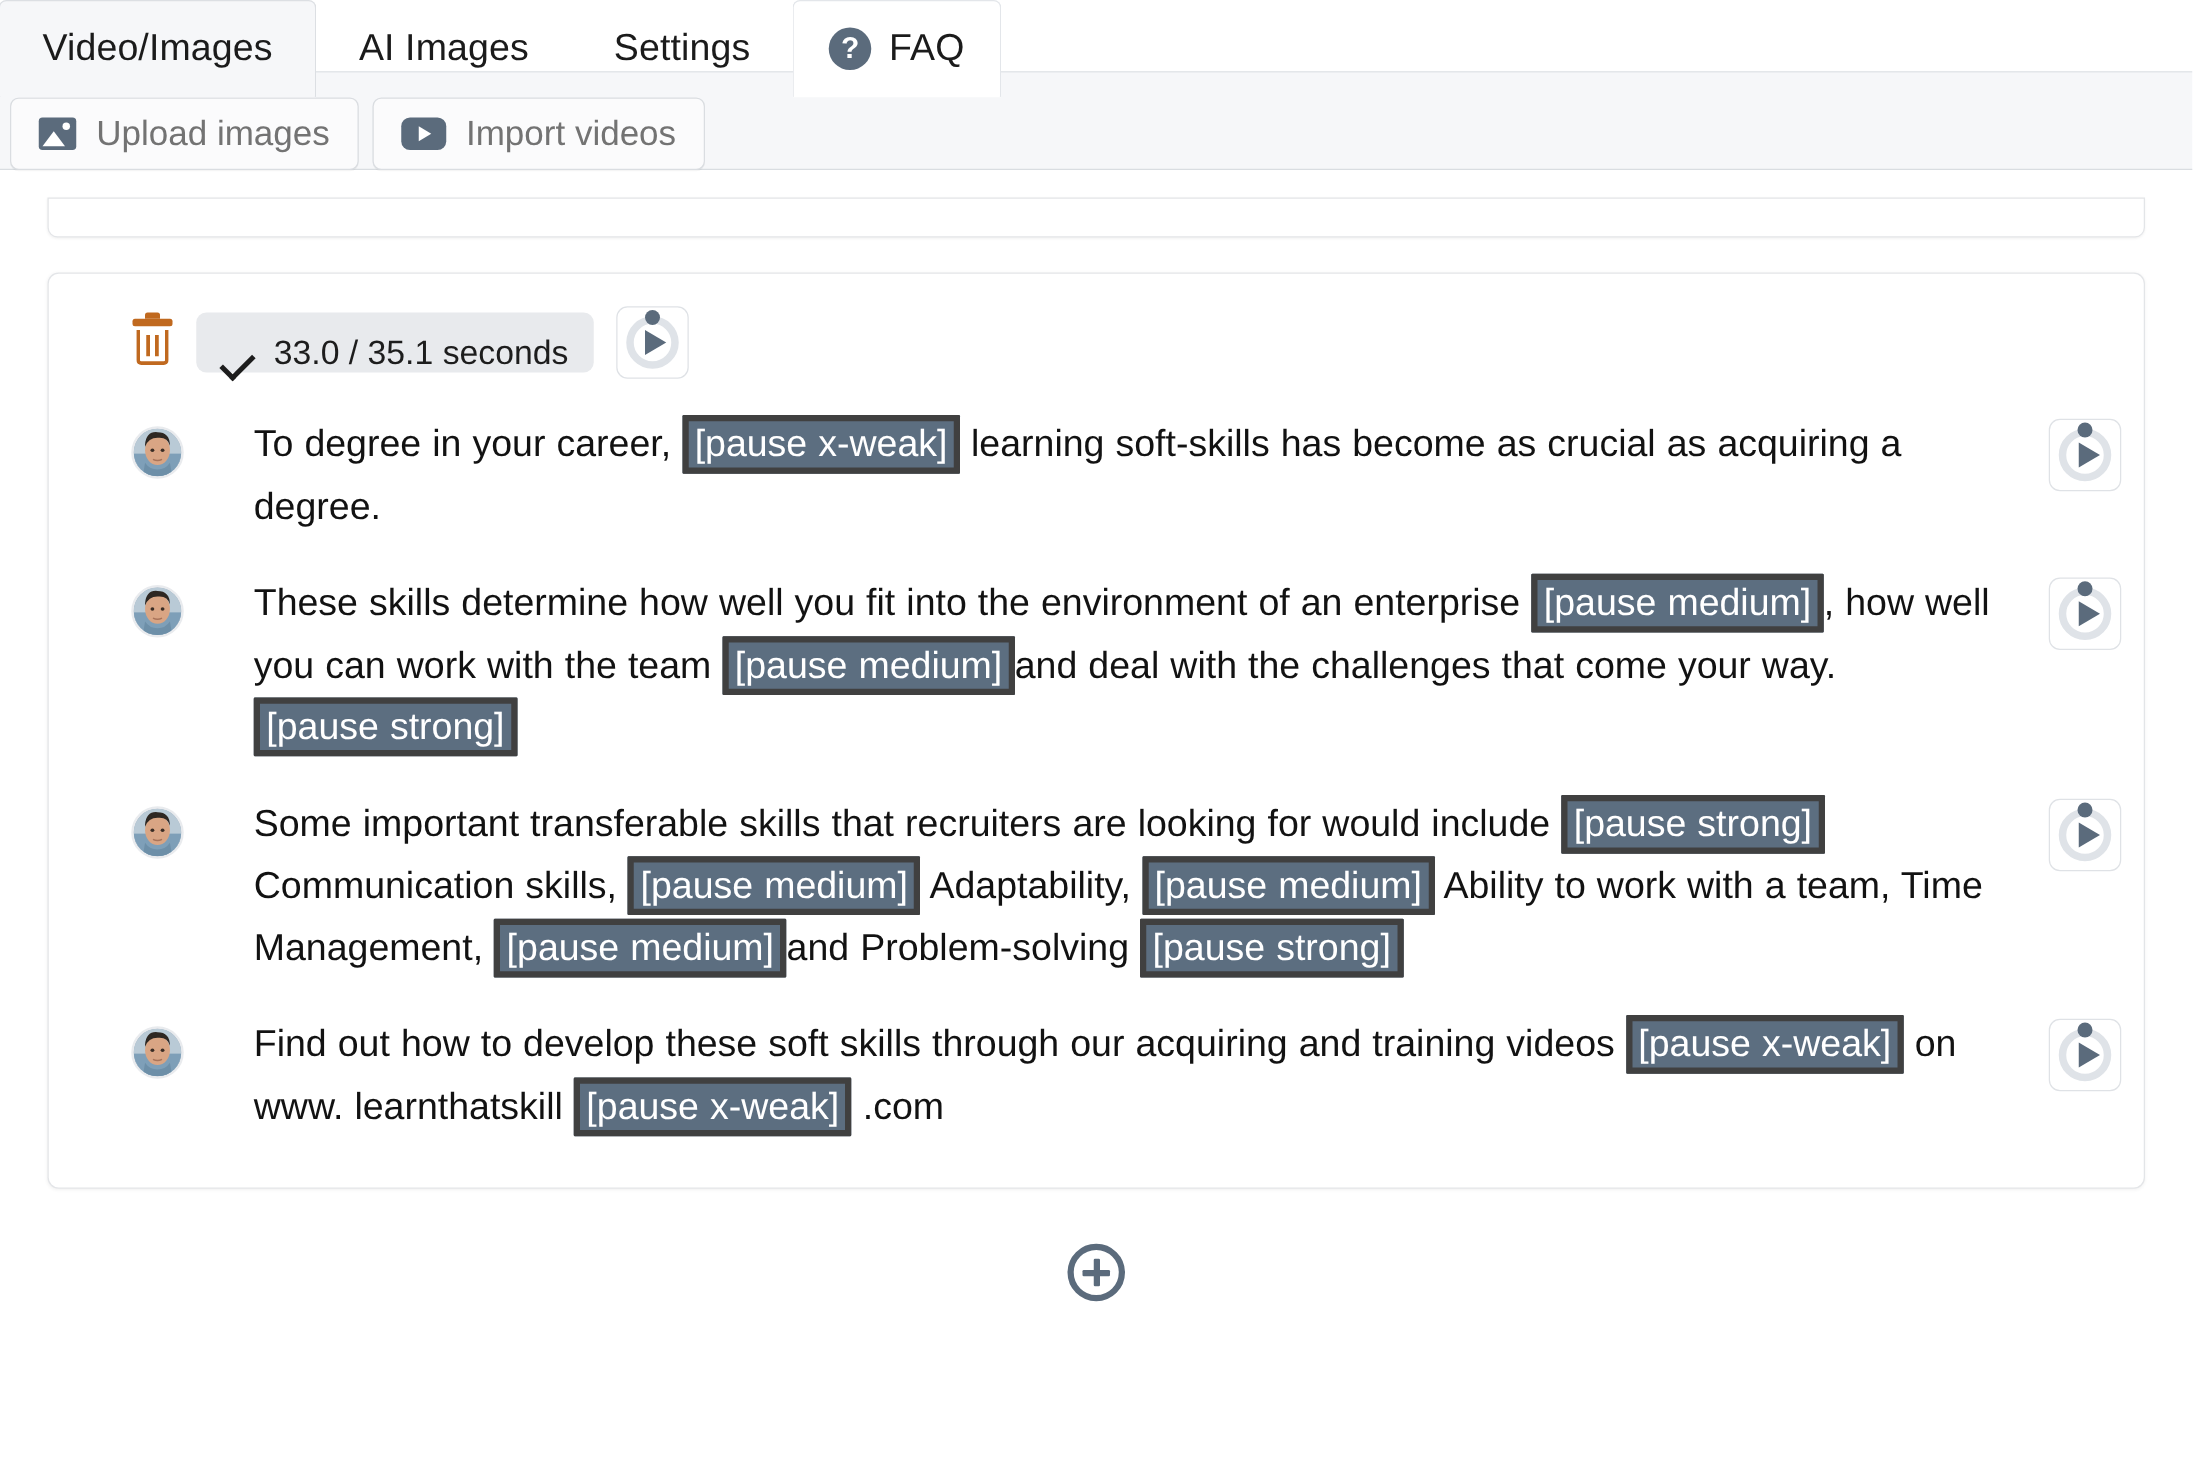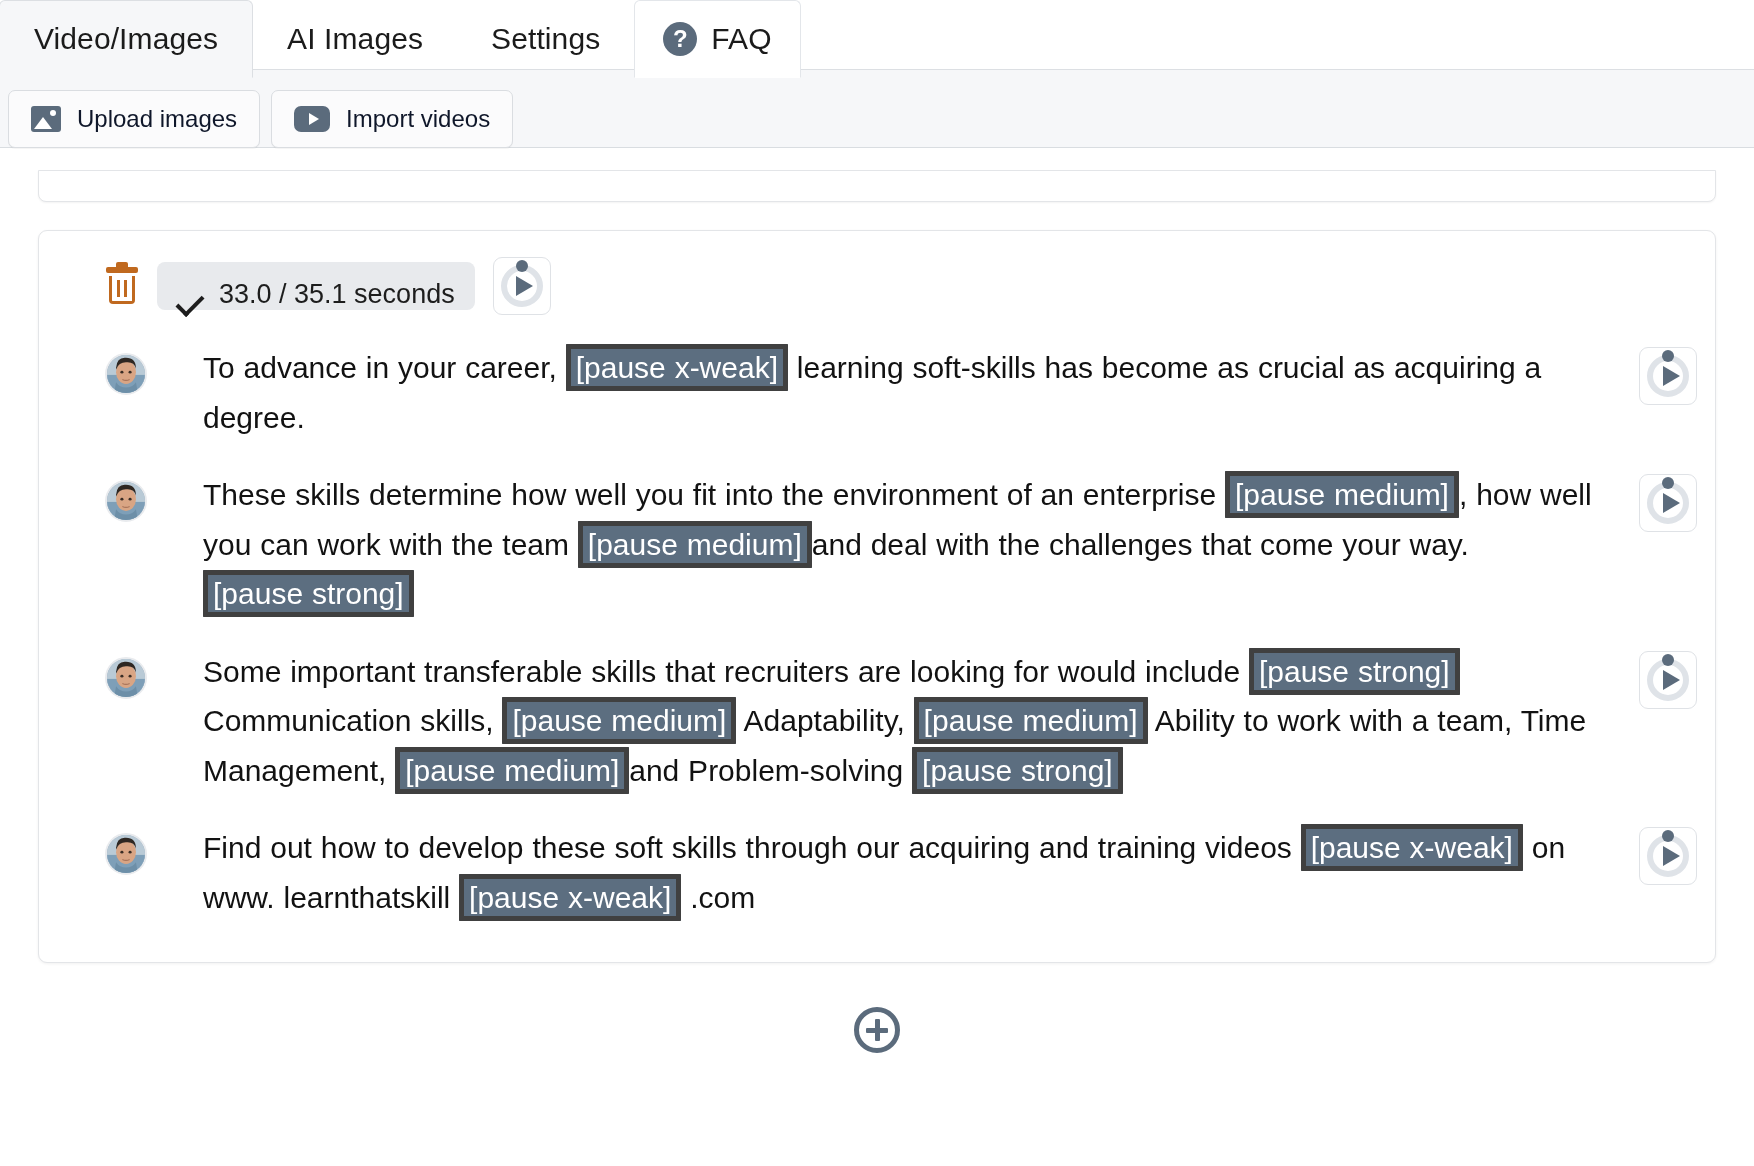--- a/index.html
+++ b/index.html
@@ -7,21 +7,21 @@
     margin: 0; padding: 0;
     width: 1754px; height: 1166px;
     background: #ffffff;
     font-family: "Liberation Sans", sans-serif;
     overflow: hidden;
   }
 
   
   .tabbar {
     position: relative;
-    height: 70px;
+    height: 58px;
     background: #ffffff;
     display: flex;
     align-items: flex-start;
     border-bottom: 1px solid #dcdfe3;
   }
   .tab {
     height: 78px;
     display: flex;
     align-items: center;
     padding: 0 34px;
@@ -78,22 +78,22 @@
   }
   .tbtn {
     height: 58px;
     display: flex;
     align-items: center;
     gap: 16px;
     padding: 0 22px;
     background: #fbfbfc;
     border: 1px solid #dadde1;
     border-radius: 7px;
-    font-size: 24px;
-    color: #0f172a;
+    font-size: 28px;
+    color: #737373;
     cursor: pointer;
     white-space: nowrap;
     box-shadow: 0 1px 0 rgba(0,0,0,.04);
     margin-top: 20px;
   }
   .ico-image {
     width: 30px; height: 26px;
     background: #5b6b7c;
     border-radius: 3px;
     position: relative;
@@ -403,21 +403,21 @@
   <rect width="42" height="42" fill="#b9cad6"></rect>
   <rect x="0" y="22" width="42" height="20" fill="#7e9fb8"></rect>
   <ellipse cx="21" cy="19" rx="11" ry="13" fill="#d9a584"></ellipse>
   <path d="M10 14 Q11 2 21 3 Q32 3 32 15 Q30 7 21 8 Q13 8 10 16 Z" fill="#2e2722"></path>
   <path d="M10 30 Q14 36 21 36 Q28 36 32 30 L34 42 L8 42 Z" fill="#6d8fa8"></path>
   <ellipse cx="16.5" cy="19" rx="1.7" ry="1.5" fill="#3a2d25"></ellipse>
   <ellipse cx="25.5" cy="19" rx="1.7" ry="1.5" fill="#3a2d25"></ellipse>
   <path d="M17 27 Q21 29 25 27" stroke="#a9745a" stroke-width="1.3" fill="none"></path>
 </svg>
           </div>
-          <div class="text"><span>To advance in your career, </span><span class="tag">[pause x-weak]</span><span> learning soft-skills has become as crucial as acquiring a degree.</span></div>
+          <div class="text"><span>To degree in your career, </span><span class="tag">[pause x-weak]</span><span> learning soft-skills has become as crucial as acquiring a degree.</span></div>
           <button class="playbtn">
             <span class="ring">
               <span class="tri"></span>
             </span>
           </button>
         </div>
         <div class="sentence">
           <div class="avatar">
 <svg viewBox="0 0 42 42" xmlns="http://www.w3.org/2000/svg">
   <rect width="42" height="42" fill="#b9cad6"></rect>

